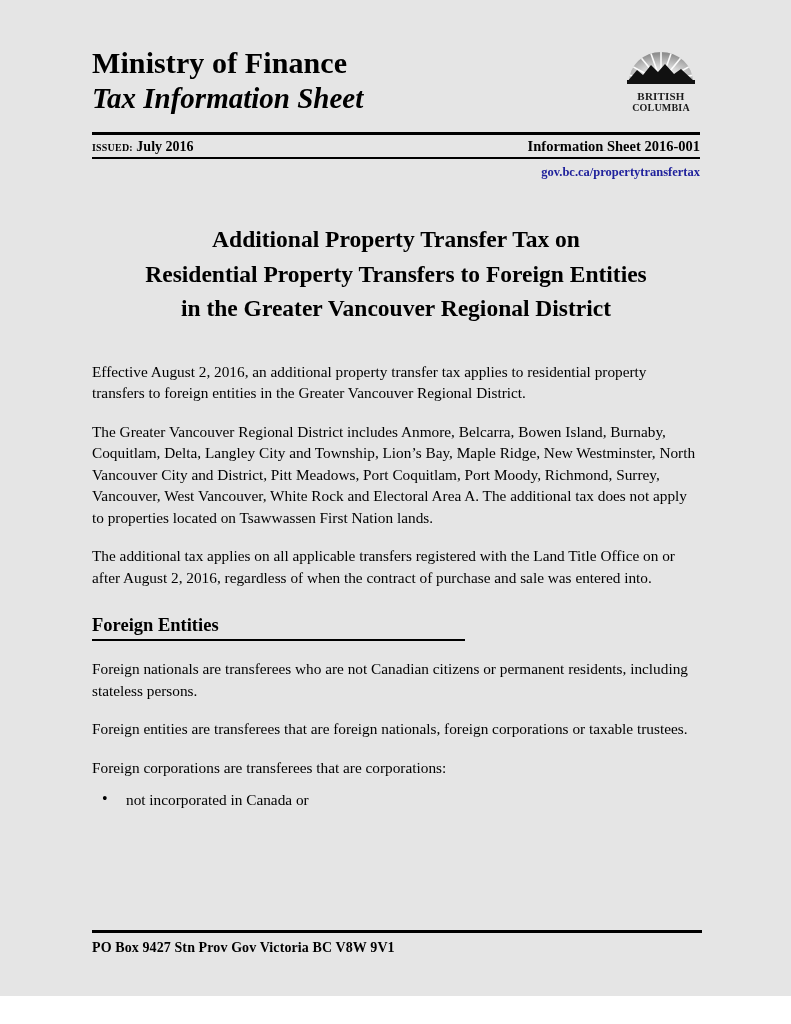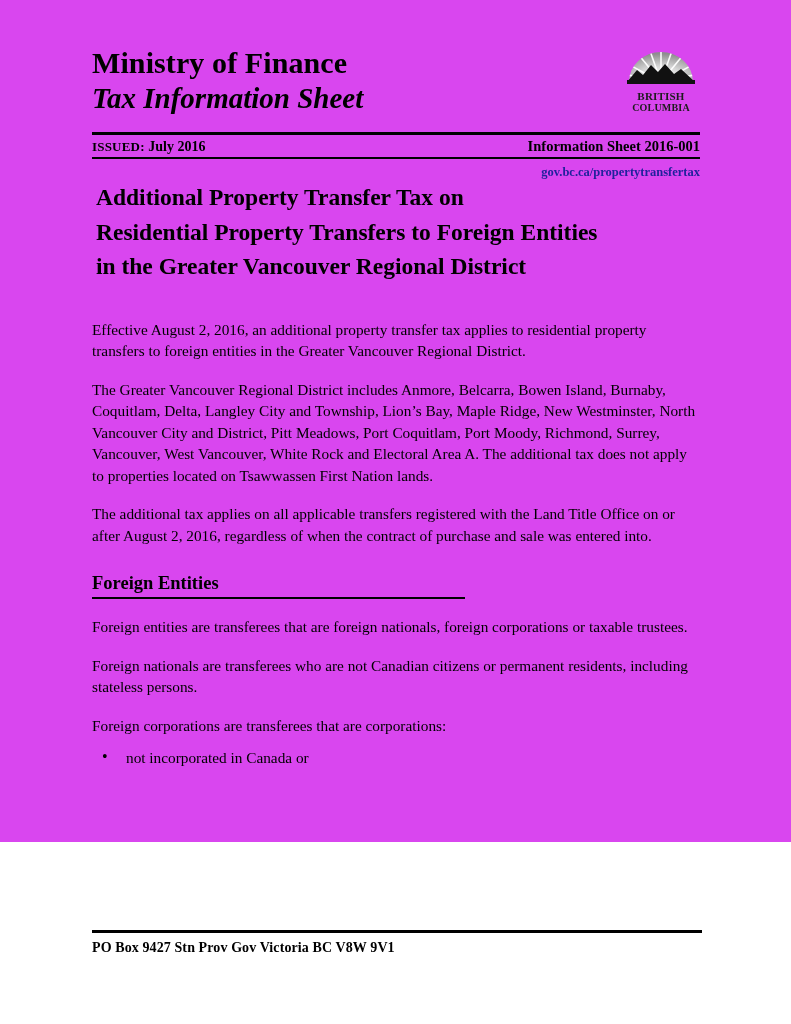--- a/index.html
+++ b/index.html
@@ -12,22 +12,22 @@
     height: 1024px;
     position: relative;
     font-family: "Liberation Serif", "DejaVu Serif", serif;
     color: #000000;
     overflow: hidden;
   }
   .page {
     position: absolute;
     left: 0; top: 0;
     width: 791px;
-    height: 842px;
-    background: #d946ef;
+    height: 996px;
+    background: #e5e5e5;
   }
   .content {
     position: absolute;
     left: 92px;
     top: 0;
     width: 608px;
   }
 
   
   .masthead {
@@ -90,40 +90,42 @@
   .issue-row {
     display: flex;
     justify-content: space-between;
     align-items: baseline;
     padding: 3px 0 2px 0;
     font-size: 14px;
     font-weight: bold;
   }
   .issued-label {
     font-variant: small-caps;
-    font-size: 13px;
+    font-size: 10px;
     font-weight: bold;
     letter-spacing: 0.2px;
   }
   .issued-date { font-weight: bold; }
   .infosheet-no { font-weight: bold; font-size: 14.5px; }
 
   .url-row {
     text-align: right;
     padding-top: 6px;
     font-size: 12.5px;
     font-weight: bold;
   }
   .url-link {
     color: #20229c;
     text-decoration: none;
   }
 
   
   .title-block {
+    margin-top: 42px;
+    text-align: center;
   }
   .doc-title {
     font-size: 23.5px;
     font-weight: bold;
     line-height: 34.5px;
     margin: 0 auto;
     max-width: 600px;
   }
   .doc-subtitle {
     font-size: 15.5px;
@@ -264,22 +266,22 @@
     </div>
 
     <div class="body-block">
       <p class="para">Effective August 2, 2016, an additional property transfer tax applies to residential property transfers to foreign entities in the Greater Vancouver Regional District.</p>
       <p class="para">The Greater Vancouver Regional District includes Anmore, Belcarra, Bowen Island, Burnaby, Coquitlam, Delta, Langley City and Township, Lion’s Bay, Maple Ridge, New Westminster, North Vancouver City and District, Pitt Meadows, Port Coquitlam, Port Moody, Richmond, Surrey, Vancouver, West Vancouver, White Rock and Electoral Area A.  The additional tax does not apply to properties located on Tsawwassen First Nation lands.</p>
       <p class="para">The additional tax applies on all applicable transfers registered with the Land Title Office on or after August 2, 2016, regardless of when the contract of purchase and sale was entered into.</p>
 
       <h2 class="section-head">Foreign Entities</h2>
       <div class="head-rule"></div>
 
+      <p class="para">Foreign nationals are transferees who are not Canadian citizens or permanent residents, including stateless persons.</p>
       <p class="para">Foreign entities are transferees that are foreign nationals, foreign corporations or taxable trustees.</p>
-      <p class="para">Foreign nationals are transferees who are not Canadian citizens or permanent residents, including stateless persons.</p>
       <p class="para">Foreign corporations are transferees that are corporations:</p>
 
       <ul class="bullets">
         <li>not incorporated in Canada or</li>
       </ul>
     </div>
   </div>
 
   <div class="footer">
     <div class="footer-rule"></div>

